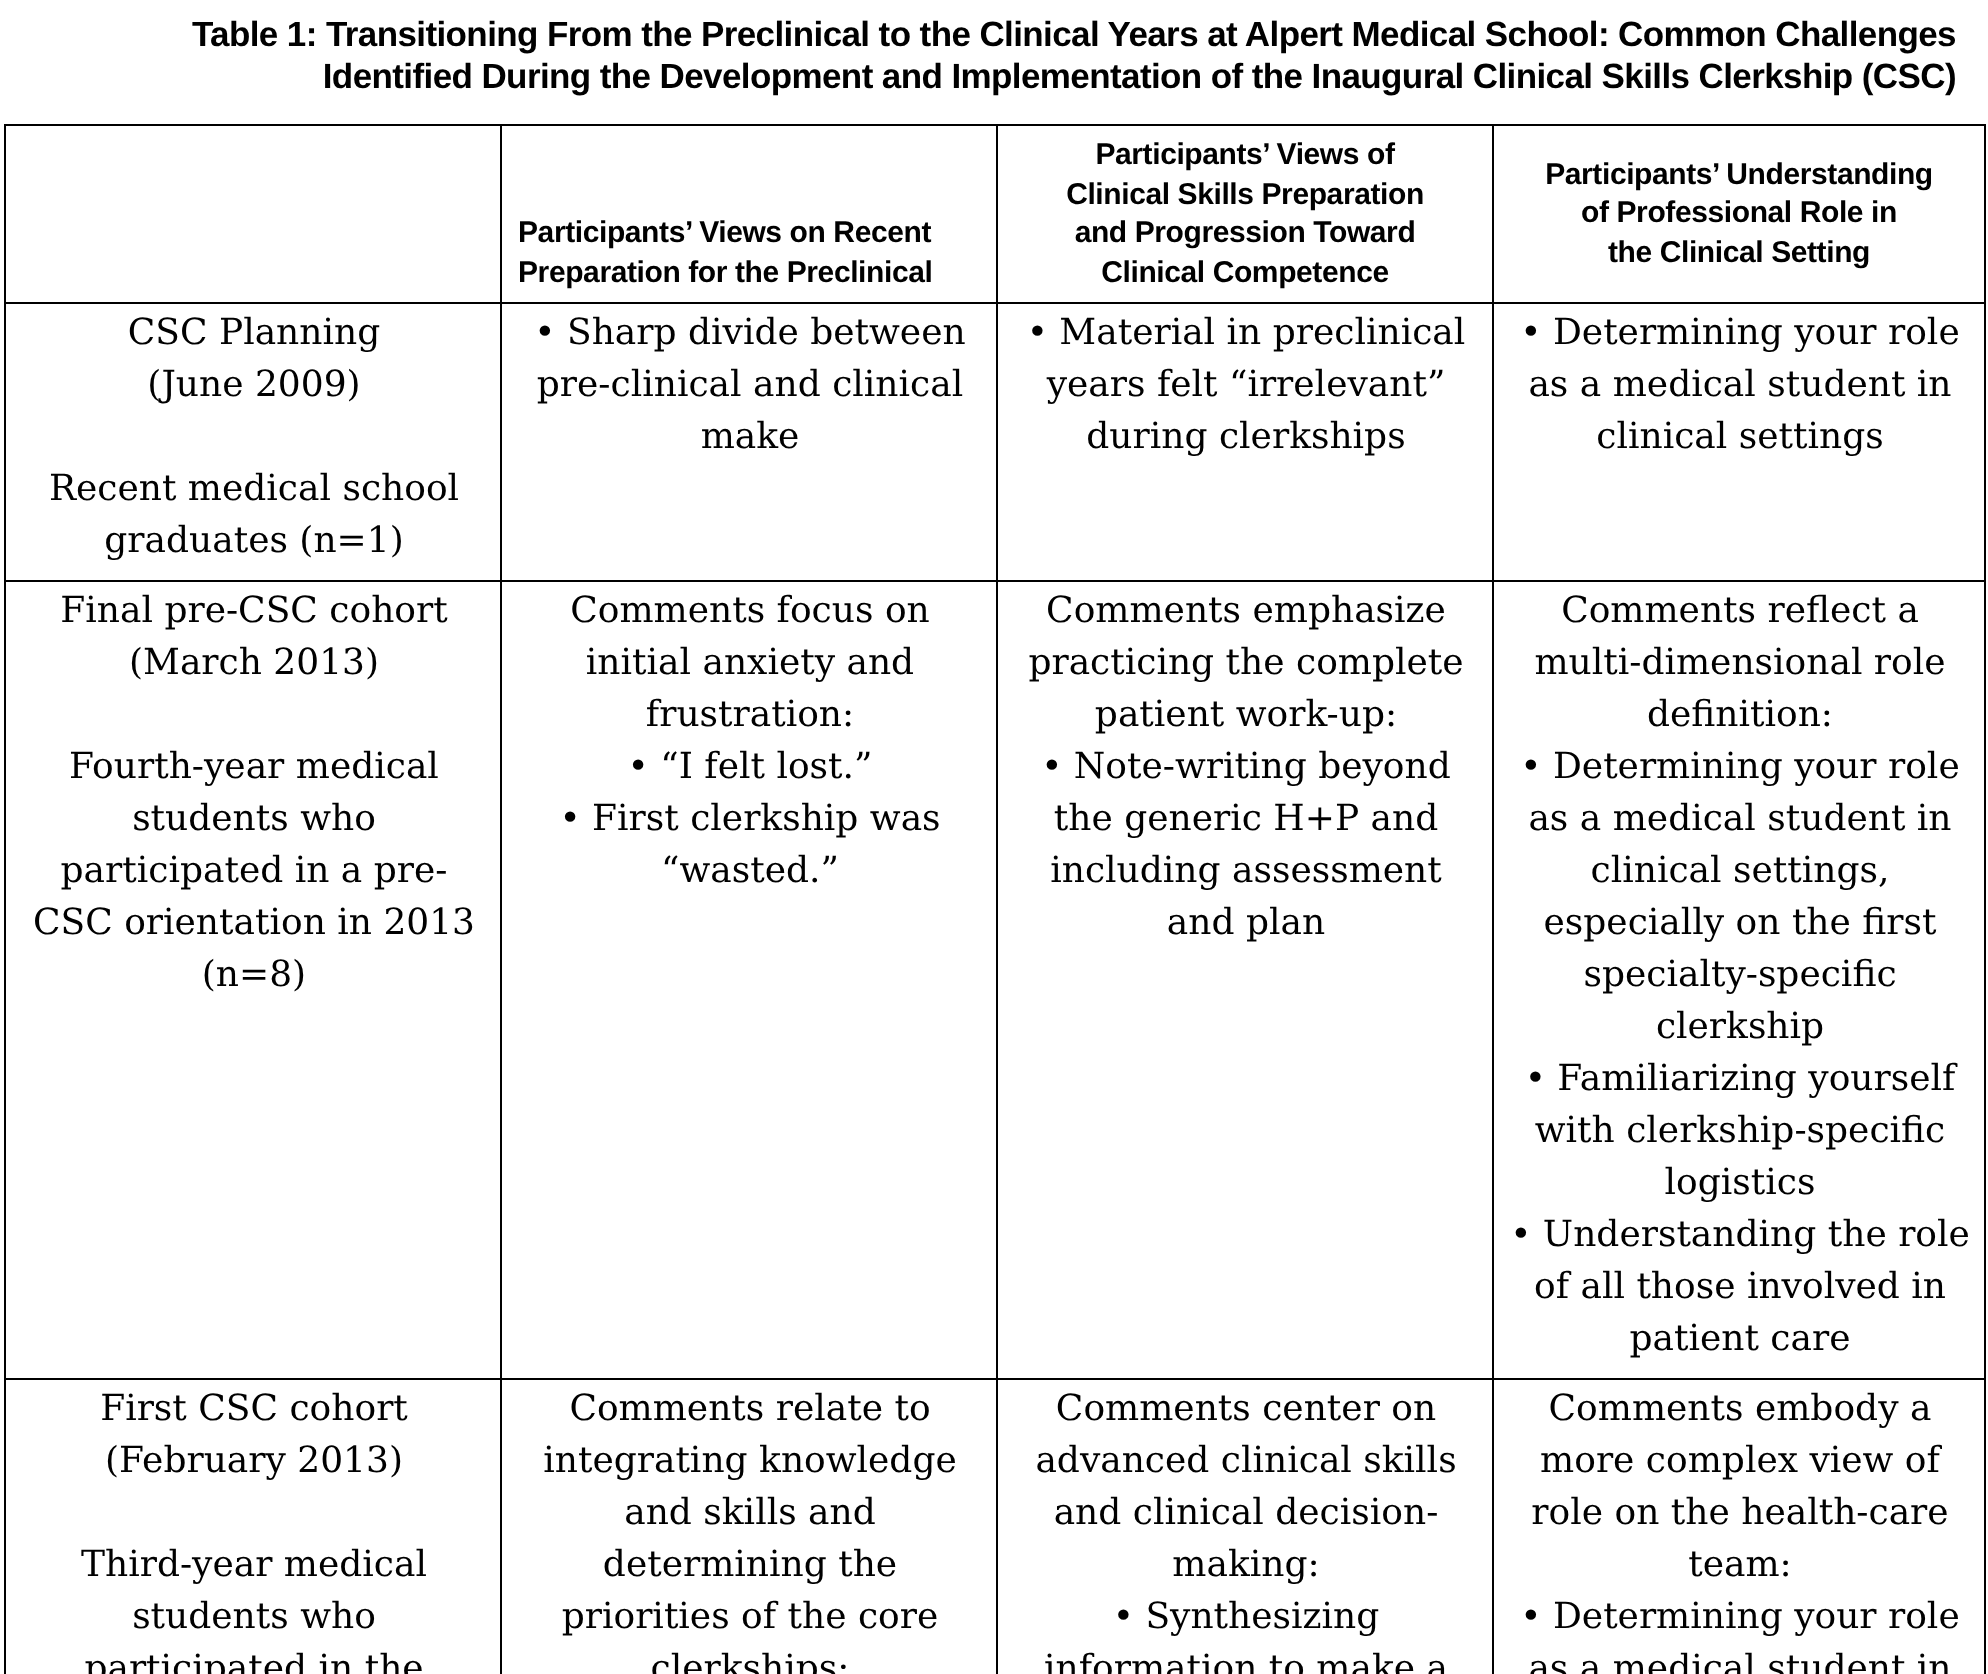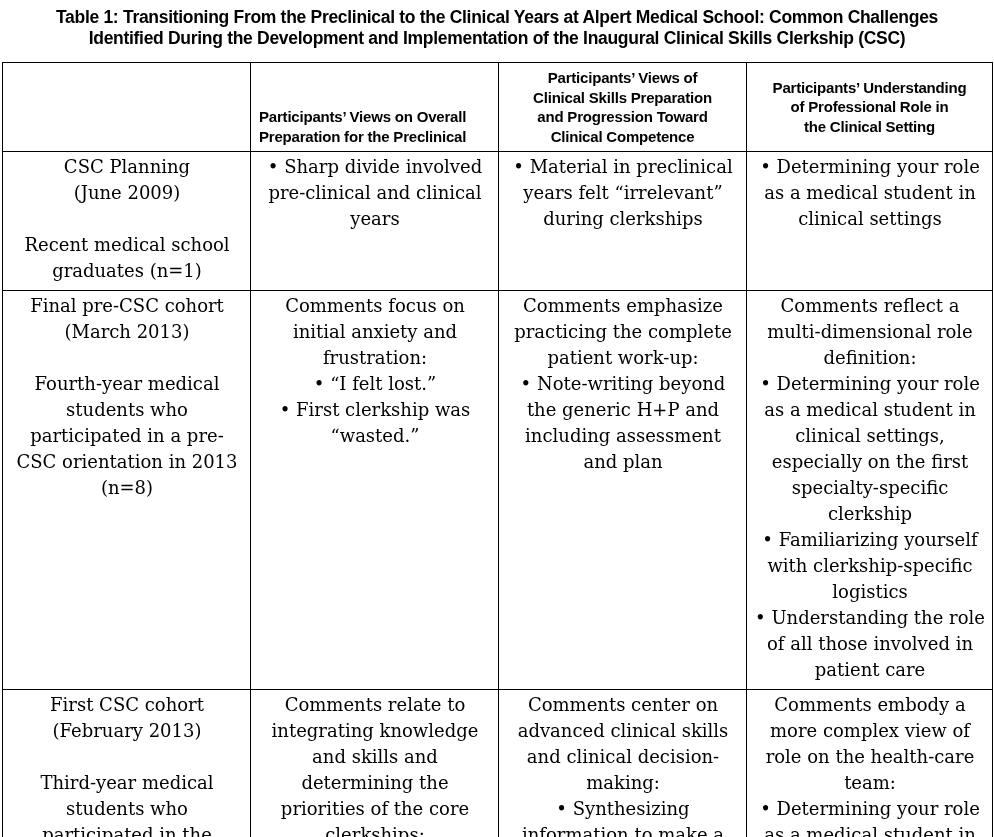--- a/index.html
+++ b/index.html
@@ -13,21 +13,21 @@
     height: 837px;
     background: #ffffff;
     color: #000000;
     font-family: "DejaVu Serif", serif;
     overflow: hidden;
   }
   .title {
     margin: 0 auto;
     padding-top: 7px;
     max-width: 962px;
-    text-align: center;
+    text-align: right;
     font-family: "Liberation Sans", sans-serif;
     font-weight: bold;
     font-size: 17.5px;
     line-height: 21px;
     letter-spacing: -0.3px;
     text-wrap: balance;
   }
   table.main {
     border-collapse: collapse;
     table-layout: fixed;
@@ -80,21 +80,21 @@
     <colgroup>
       <col style="width:248px">
       <col style="width:248px">
       <col style="width:248px">
       <col style="width:246px">
     </colgroup>
     <thead>
       <tr class="hdr">
         <th class="left-bottom"></th>
         <th class="left-bottom">
-            <div class="ln">Participants’ Views on Overall</div>
+            <div class="ln">Participants’ Views on Recent</div>
             <div class="ln">Preparation for the Preclinical</div>
           </th>
         <th class="center-mid">
             <div class="ln">Participants’ Views of</div>
             <div class="ln">Clinical Skills Preparation</div>
             <div class="ln">and Progression Toward</div>
             <div class="ln">Clinical Competence</div>
           </th>
         <th class="center-mid">
             <div class="ln">Participants’ Understanding</div>
@@ -105,21 +105,21 @@
     </thead>
     <tbody>
       <tr class="row-1">
         <td>
             <div class="ln">CSC Planning</div>
             <div class="ln">(June 2009)</div>
             <div class="ln">&nbsp;</div>
             <div class="ln">Recent medical school graduates (n=1)</div>
           </td>
         <td>
-            <div class="ln">• Sharp divide involved pre-clinical and clinical years</div>
+            <div class="ln">• Sharp divide between pre-clinical and clinical make</div>
           </td>
         <td>
             <div class="ln">• Material in preclinical years felt “irrelevant” during clerkships</div>
           </td>
         <td>
             <div class="ln">• Determining your role as a medical student in clinical settings</div>
           </td>
       </tr>
       <tr class="row-2">
         <td>

